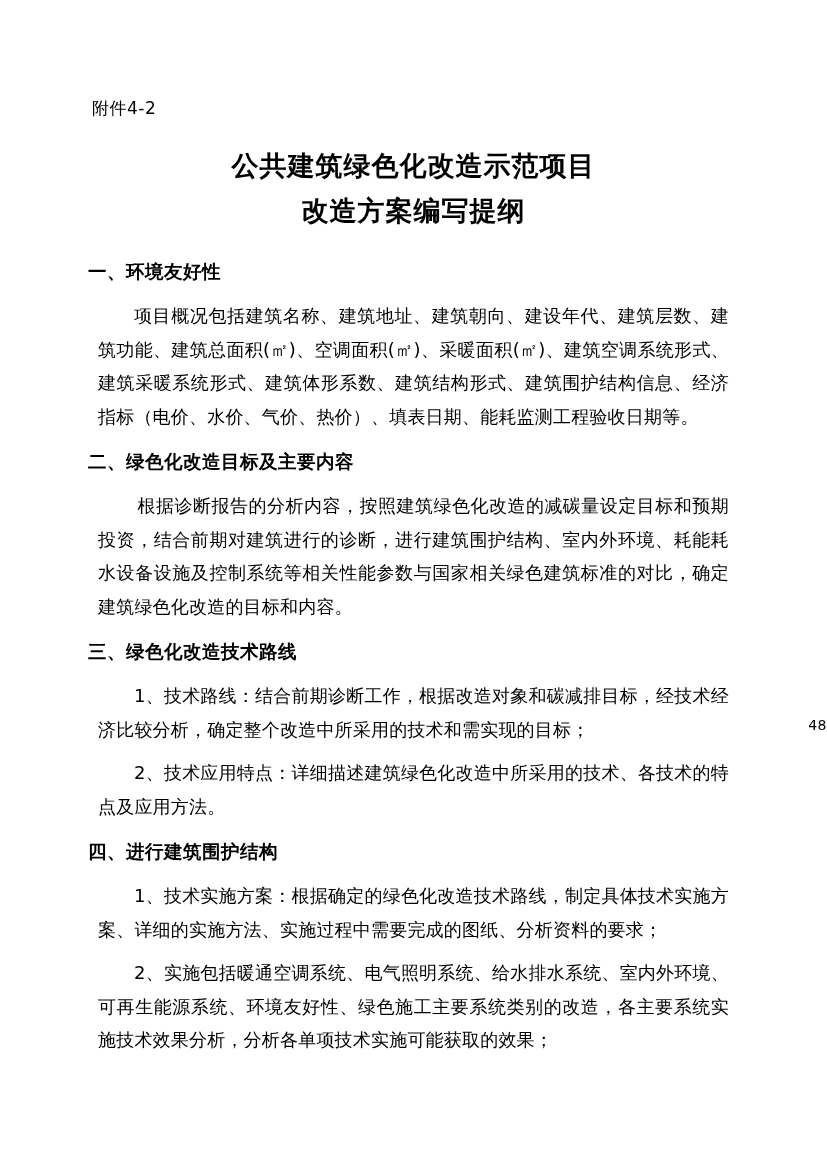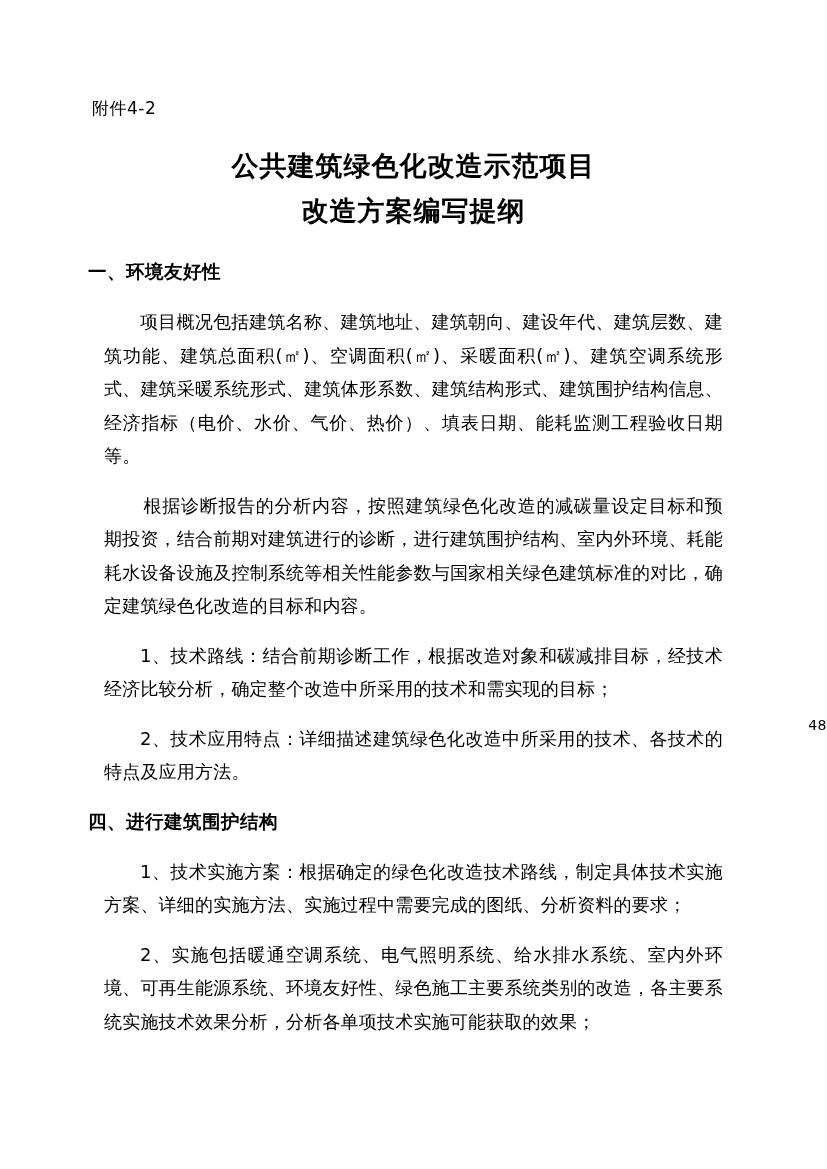--- a/index.html
+++ b/index.html
@@ -48,21 +48,21 @@
     line-height: 34px;
     letter-spacing: 0.5px;
     margin: 12px 0 2px 0;
   }
   .body-para {
     font-size: 18px;
     line-height: 33.5px;
     letter-spacing: 0.2px;
     text-align: justify;
     text-justify: inter-ideograph;
-    margin: 16px;
+    margin: 10px;
     text-indent: 2em;
   }
   .body-para.first-indent-wide {
     text-indent: 2.2em;
   }
   .page-number {
     position: absolute;
     left: 0;
     right: 0;
     bottom: 150px;
@@ -82,22 +82,24 @@
   <h1 class="doc-title">
     <span class="line1">公共建筑绿色化改造示范项目</span>
     <span class="line2">改造方案编写提纲</span>
   </h1>
 
   <div class="spacer-sm"></div>
 
   <h2 class="section-heading">一、环境友好性</h2>
   <p class="body-para">项目概况包括建筑名称、建筑地址、建筑朝向、建设年代、建筑层数、建筑功能、建筑总面积(㎡)、空调面积(㎡)、采暖面积(㎡)、建筑空调系统形式、建筑采暖系统形式、建筑体形系数、建筑结构形式、建筑围护结构信息、经济指标（电价、水价、气价、热价）、填表日期、能耗监测工程验收日期等。</p>
 
+  <h2 class="section-heading">二、绿色化改造目标及主要内容</h2>
   <p class="body-para first-indent-wide">根据诊断报告的分析内容，按照建筑绿色化改造的减碳量设定目标和预期投资，结合前期对建筑进行的诊断，进行建筑围护结构、室内外环境、耗能耗水设备设施及控制系统等相关性能参数与国家相关绿色建筑标准的对比，确定建筑绿色化改造的目标和内容。</p>
 
+  <h2 class="section-heading">三、绿色化改造技术路线</h2>
   <p class="body-para">1、技术路线：结合前期诊断工作，根据改造对象和碳减排目标，经技术经济比较分析，确定整个改造中所采用的技术和需实现的目标；</p>
   <p class="body-para">2、技术应用特点：详细描述建筑绿色化改造中所采用的技术、各技术的特点及应用方法。</p>
 
   <h2 class="section-heading">四、进行建筑围护结构</h2>
   <p class="body-para">1、技术实施方案：根据确定的绿色化改造技术路线，制定具体技术实施方案、详细的实施方法、实施过程中需要完成的图纸、分析资料的要求；</p>
   <p class="body-para">2、实施包括暖通空调系统、电气照明系统、给水排水系统、室内外环境、可再生能源系统、环境友好性、绿色施工主要系统类别的改造，各主要系统实施技术效果分析，分析各单项技术实施可能获取的效果；</p>
 
   <div class="page-number">48</div>
 
 </div>

